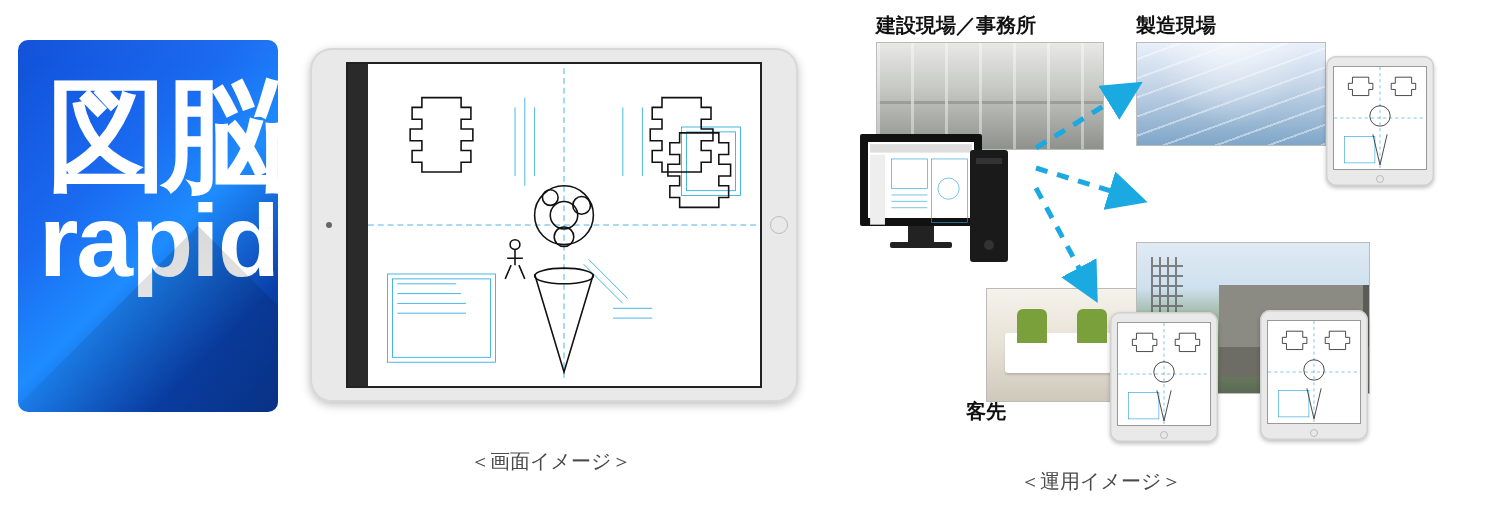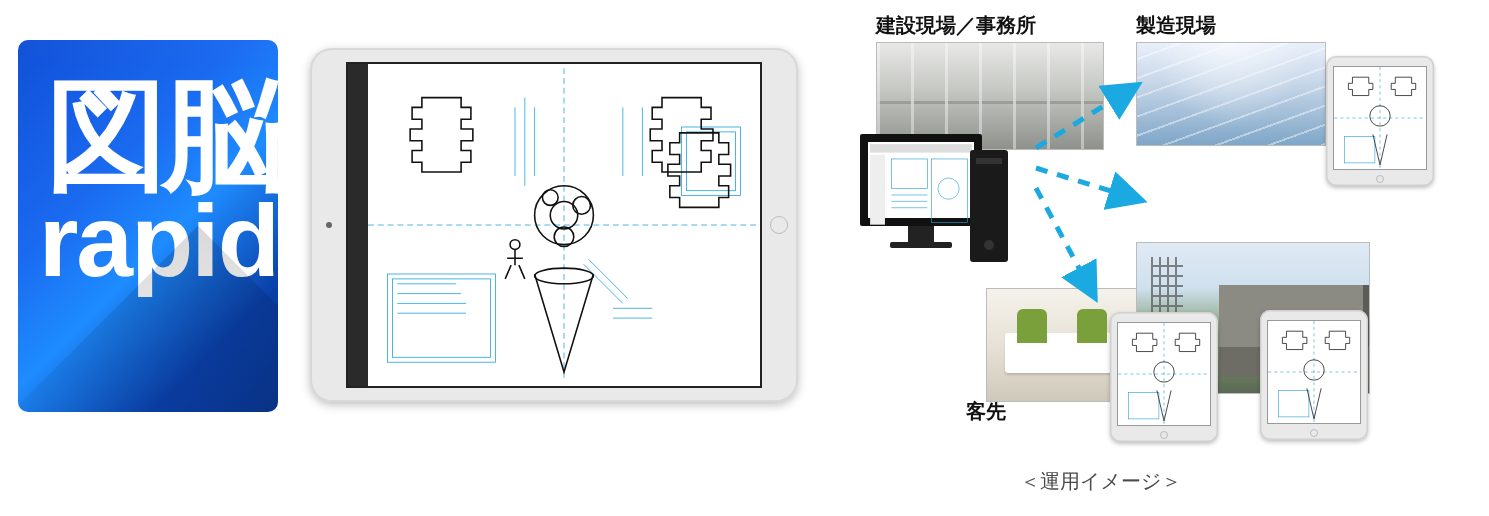--- a/index.html
+++ b/index.html
@@ -392,15 +392,16 @@
         </marker>
       </defs>
       <g stroke="#1aa9e0" stroke-width="5" stroke-dasharray="12 10" fill="none" marker-end="url(#ah)">
         <line x1="196" y1="148" x2="296" y2="86"></line>
         <line x1="196" y1="168" x2="300" y2="200"></line>
         <line x1="196" y1="188" x2="254" y2="296"></line>
       </g>
     </svg>
   </div>
 
+  <div class="caption" style="left:470px; top:448px;">＜画面イメージ＞</div>
   <div class="caption" style="left:1020px; top:468px;">＜運用イメージ＞</div>
 
 </div>
 
 </body></html>

